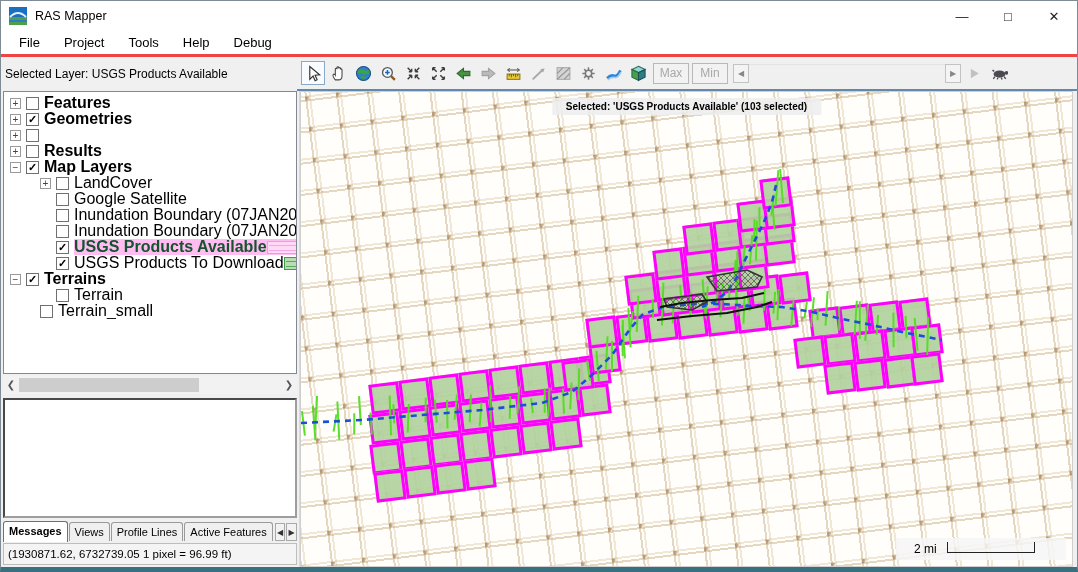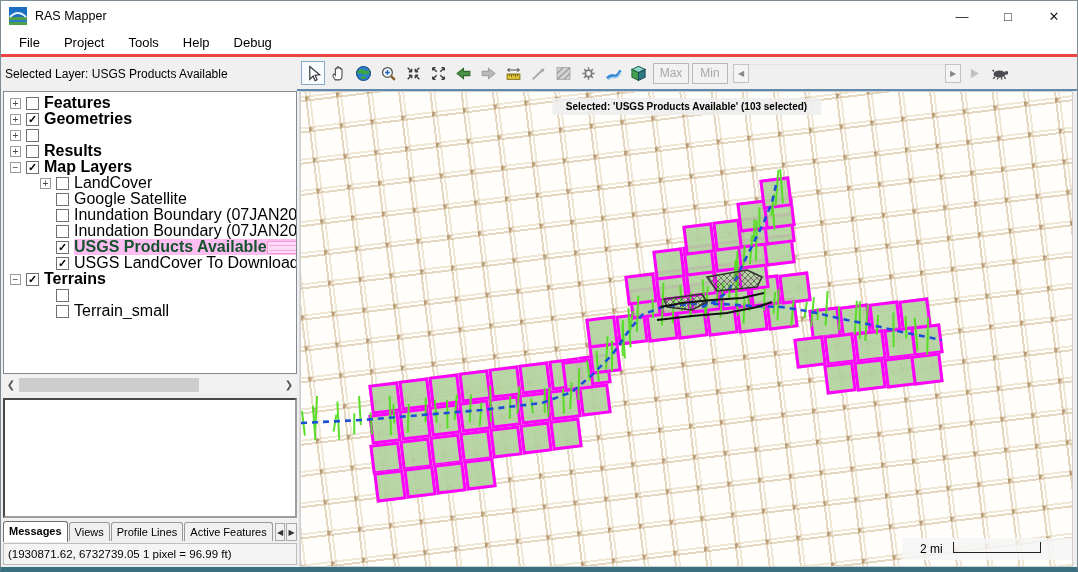--- a/index.html
+++ b/index.html
@@ -93,21 +93,21 @@
       repeating-linear-gradient(90deg, rgba(189,157,108,.40) 0 2px, transparent 2px 31px),
       repeating-linear-gradient(0deg, transparent 0 4px, rgba(205,178,134,.30) 4px 6px, transparent 6px 31px),
       repeating-linear-gradient(90deg, transparent 0 4px, rgba(205,178,134,.30) 4px 6px, transparent 6px 31px);
     background-size:31px 31px, auto, auto, auto, auto; }
   .tile { position:absolute; width:30px; height:30px; border:3px solid #ff00ff;
           background:rgba(178,209,158,.92); transform:translate(-50%,-50%) rotate(-7deg); }
   .map-svg { position:absolute; left:0; top:0; }
   .banner { position:absolute; top:6px; left:50%; transform:translateX(-50%);
             background:rgba(238,238,238,.88); padding:3px 14px; font-size:10px; font-weight:bold;
             white-space:nowrap; }
-  .scalebar { position:absolute; right:0; bottom:6px; width:170px; height:22px;
+  .scalebar { position:absolute; right:6px; bottom:6px; width:170px; height:22px;
               background:rgba(246,246,246,.85); display:flex; align-items:center; gap:10px;
               padding-left:18px; }
   .scale-label { font-size:12px; }
   .scale-bracket { width:88px; height:11px; border-left:1.5px solid #222;
                    border-right:1.5px solid #222; border-bottom:1.5px solid #222; margin-bottom:3px; }
 </style>
 </head>
 <body>
 
 <div class="titlebar">
@@ -322,39 +322,42 @@
             <div class="legend-swatch pink">
               <i style="top:3px"></i>
               <i style="top:8px"></i>
             </div>
           </div>
         </div>
         <div class="tree-row" style="padding-left: 36px;">
           <div class="exp-spacer"></div>
           <div class="cbx">✓</div>
           <div class="row-hl">
-            <span class="tree-label">USGS LandCover To Download</span>
+            <span class="tree-label">USGS Products To Download</span>
             <div class="legend-swatch green">
               <i style="top:3px"></i>
               <i style="top:8px"></i>
             </div>
           </div>
         </div>
         <div class="tree-row bold" style="padding-left: 6px;">
           <div class="expander">−</div>
           <div class="cbx">✓</div>
           <div class="row-hl">
             <span class="tree-label">Terrains</span>
           </div>
         </div>
         <div class="tree-row" style="padding-left: 36px;">
           <div class="exp-spacer"></div>
           <div class="cbx"></div>
-        </div>
-        <div class="tree-row" style="padding-left: 36px;">
+          <div class="row-hl">
+            <span class="tree-label">Terrain</span>
+          </div>
+        </div>
+        <div class="tree-row" style="padding-left: 20px;">
           <div class="exp-spacer"></div>
           <div class="cbx"></div>
           <div class="row-hl">
             <span class="tree-label">Terrain_small</span>
           </div>
         </div>
       </div>
     <div class="hscroll">
       <div class="hs-arrow">❮</div>
       <div class="hs-track">

